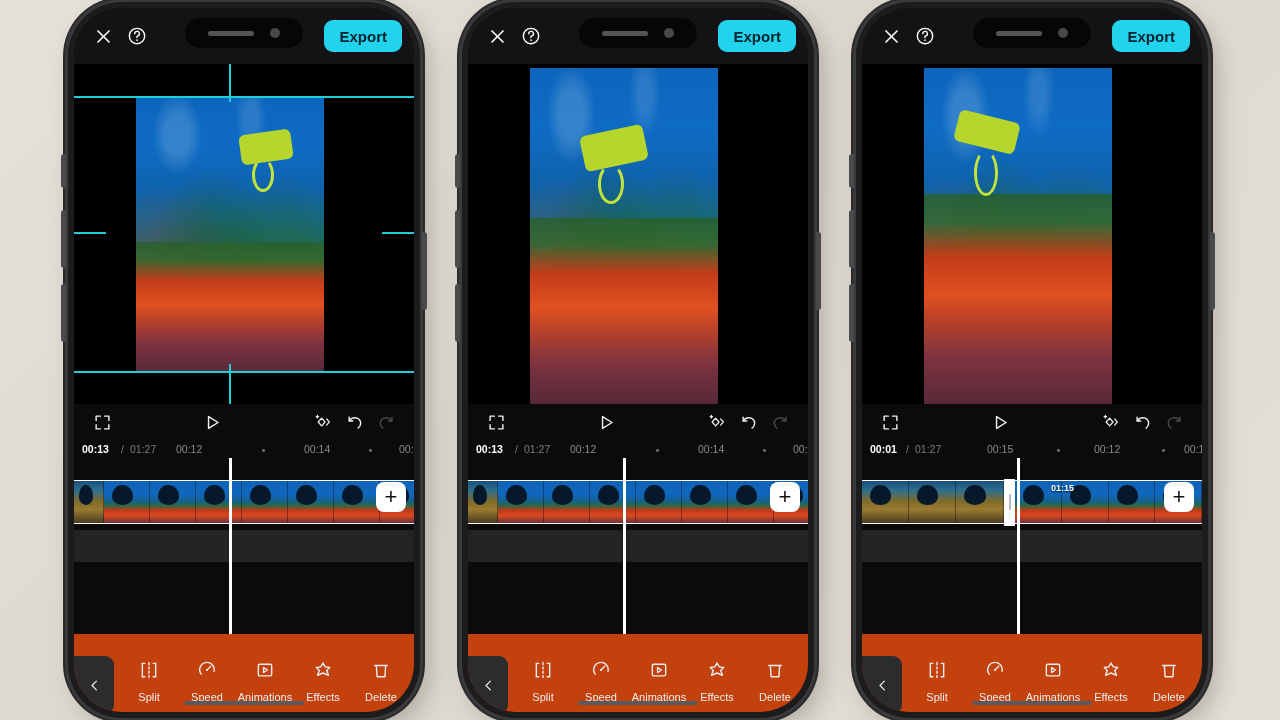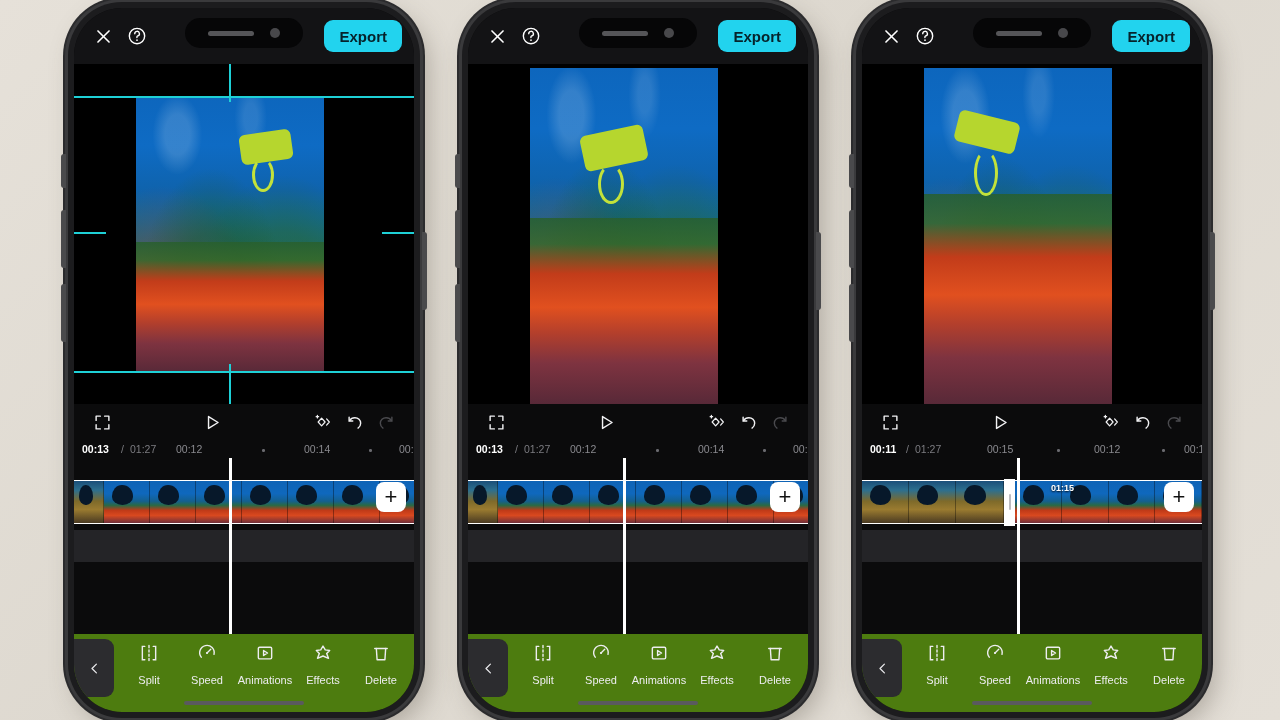--- a/index.html
+++ b/index.html
@@ -319,23 +319,23 @@
     width: 2.5px;
     background: #fff;
     z-index: 15;
   }
 
   
   .bottombar {
     position: absolute;
     left: 0; right: 0; bottom: 0;
     height: 78px;
-    background: #4d7c0f;
+    background: #c2410c;
     display: flex; align-items: flex-start;
-    padding-top: 9px;
+    padding-top: 26px;
     z-index: 30;
   }
   .back-chip {
     width: 40px; height: 58px;
     background: #2c2c2f;
     border-radius: 0 9px 9px 0;
     display: flex; align-items: center; justify-content: center;
     color: #e9e9ec;
     flex: 0 0 auto;
     margin-top: -4px;
@@ -764,21 +764,21 @@
         <div class="ctrl-icon dim">
           <svg width="19" height="19" viewBox="0 0 24 24" fill="none" stroke="currentColor" stroke-width="1.8" stroke-linecap="round">
               <path d="M7.5 19c-2.2-1.5-3.3-3.6-3.3-6 0-4 3.2-7 7.3-7 3 0 5.4 1.4 6.6 3.6"></path>
               <path d="M18.8 5.4v4.6h-4.6"></path>
             </svg>
         </div>
       </div>
 
       <div class="timeline">
         <div class="ruler">
-          <span class="cur-time">00:11</span>
+          <span class="cur-time">00:01</span>
           <span class="tot-time" style="left:44px;">/</span>
           <span class="tot-time" style="left:53px;">01:27</span>
           <span class="tick-lbl" style="left:125px;">00:15</span>
           <span class="tick-dot" style="left:195px;"></span>
           <span class="tick-lbl" style="left:232px;">00:12</span>
           <span class="tick-dot" style="left:300px;"></span>
           <span class="tick-lbl" style="left:322px;">00:14</span>
         </div>
         <div class="cliprow">
           <div class="clip" style="left:0;width:142px;">

